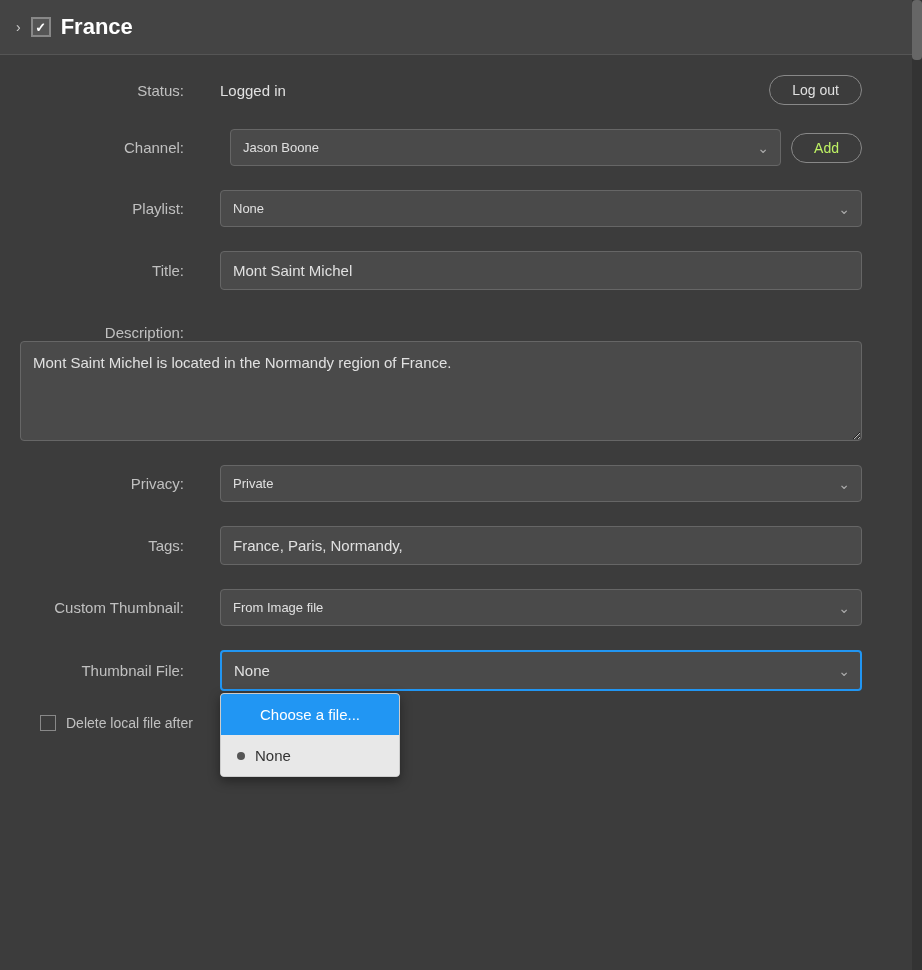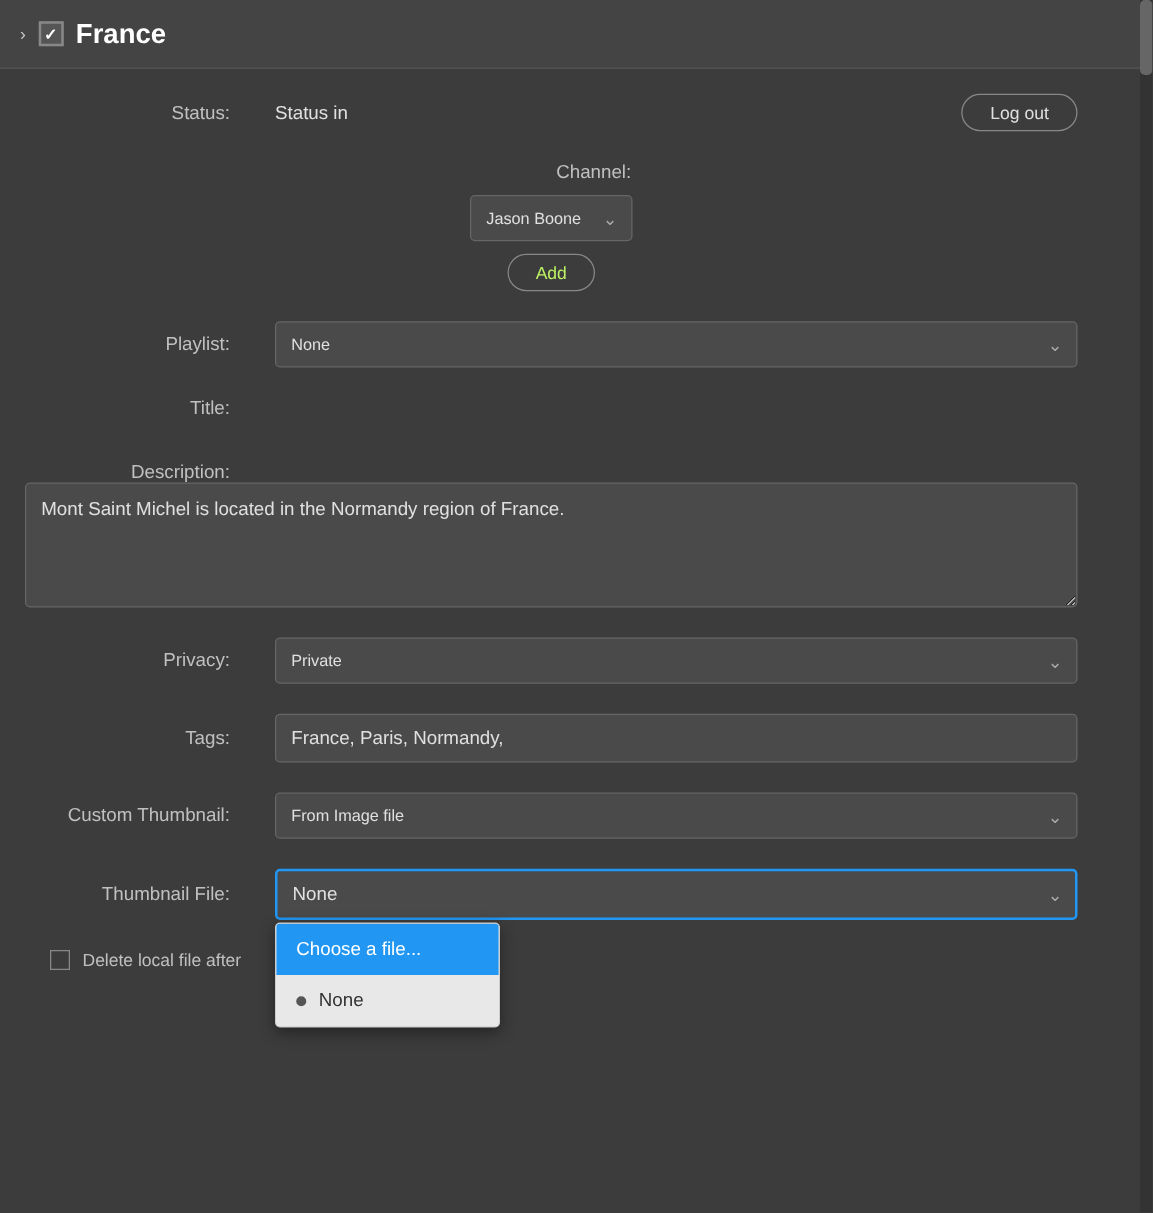--- a/index.html
+++ b/index.html
@@ -155,21 +155,20 @@
       top: 50%;
       transform: translateY(-50%);
       color: #aaa;
       font-size: 14px;
       pointer-events: none;
     }
 
     
     .channel-row {
       gap: 10px;
-      flex-direction: column;
     }
 
     .add-btn {
       background: transparent;
       border: 1.5px solid #888;
       border-radius: 20px;
       color: #bef264;
       padding: 6px 22px;
       font-size: 14px;
       cursor: pointer;
@@ -243,20 +242,21 @@
       cursor: pointer;
       display: flex;
       align-items: center;
       gap: 10px;
       color: #333;
     }
 
     .dropdown-item.active {
       background: #2196F3;
       color: #fff;
+      justify-content: center;
     }
 
     .dropdown-item.selected {
       background: #e8e8e8;
     }
 
     .dropdown-item .bullet {
       width: 8px;
       height: 8px;
       background: #555;
@@ -299,21 +299,21 @@
   <div class="panel-header">
     <span class="chevron-icon">›</span>
     <div class="checkbox-icon"></div>
     <span class="panel-title">France</span>
   </div>
 
   <div class="content">
 
     <div class="form-row">
       <span class="label">Status:</span>
-      <span class="status-value">Status in</span>
+      <span class="status-value">Logged in</span>
       <button class="logout-btn">Log out</button>
     </div>
 
     <div class="form-row channel-row">
       <span class="label">Channel:</span>
       <div class="select-wrapper">
         <select class="select-box">
           <option>Jason Boone</option>
         </select>
         <span class="select-arrow">⌄</span>
@@ -326,20 +326,21 @@
       <div class="select-wrapper">
         <select class="select-box">
           <option>None</option>
         </select>
         <span class="select-arrow">⌄</span>
       </div>
     </div>
 
     <div class="form-row">
       <span class="label">Title:</span>
+      <input type="text" class="text-input" value="Mont Saint Michel" style="">
     </div>
 
     <div class="form-row description-row">
       <span class="label" style="padding-top: 10px;">Description:</span>
       <textarea class="textarea-input" style="">Mont Saint Michel is located in the Normandy region of France.</textarea>
     </div>
 
     <div class="form-row">
       <span class="label">Privacy:</span>
       <div class="select-wrapper">

